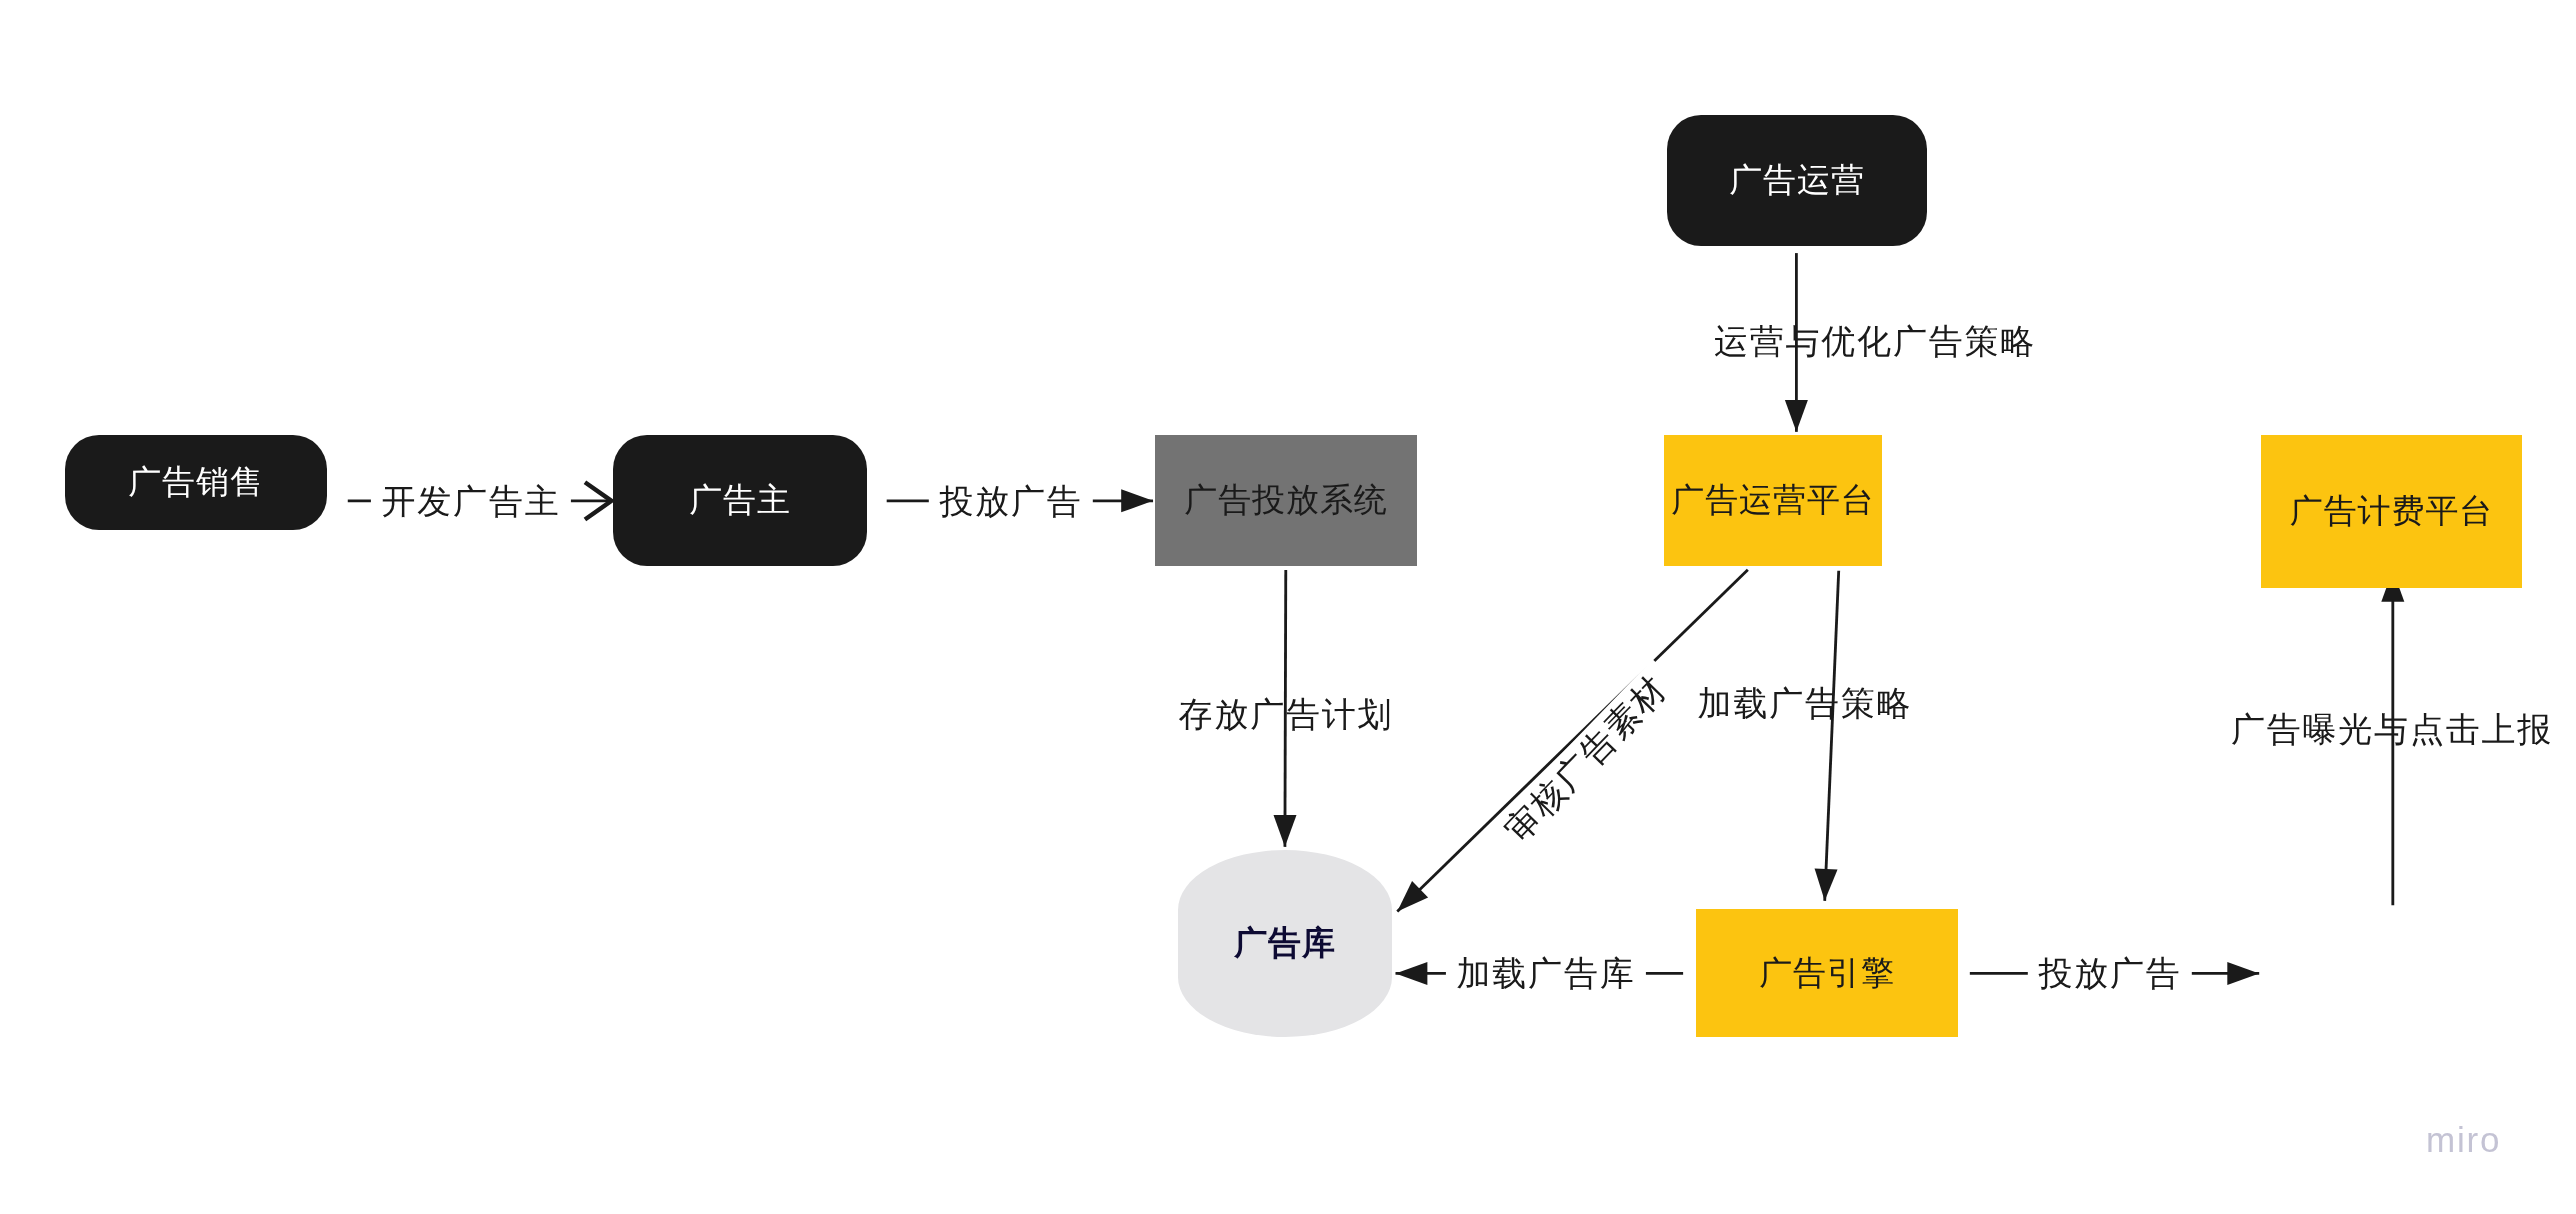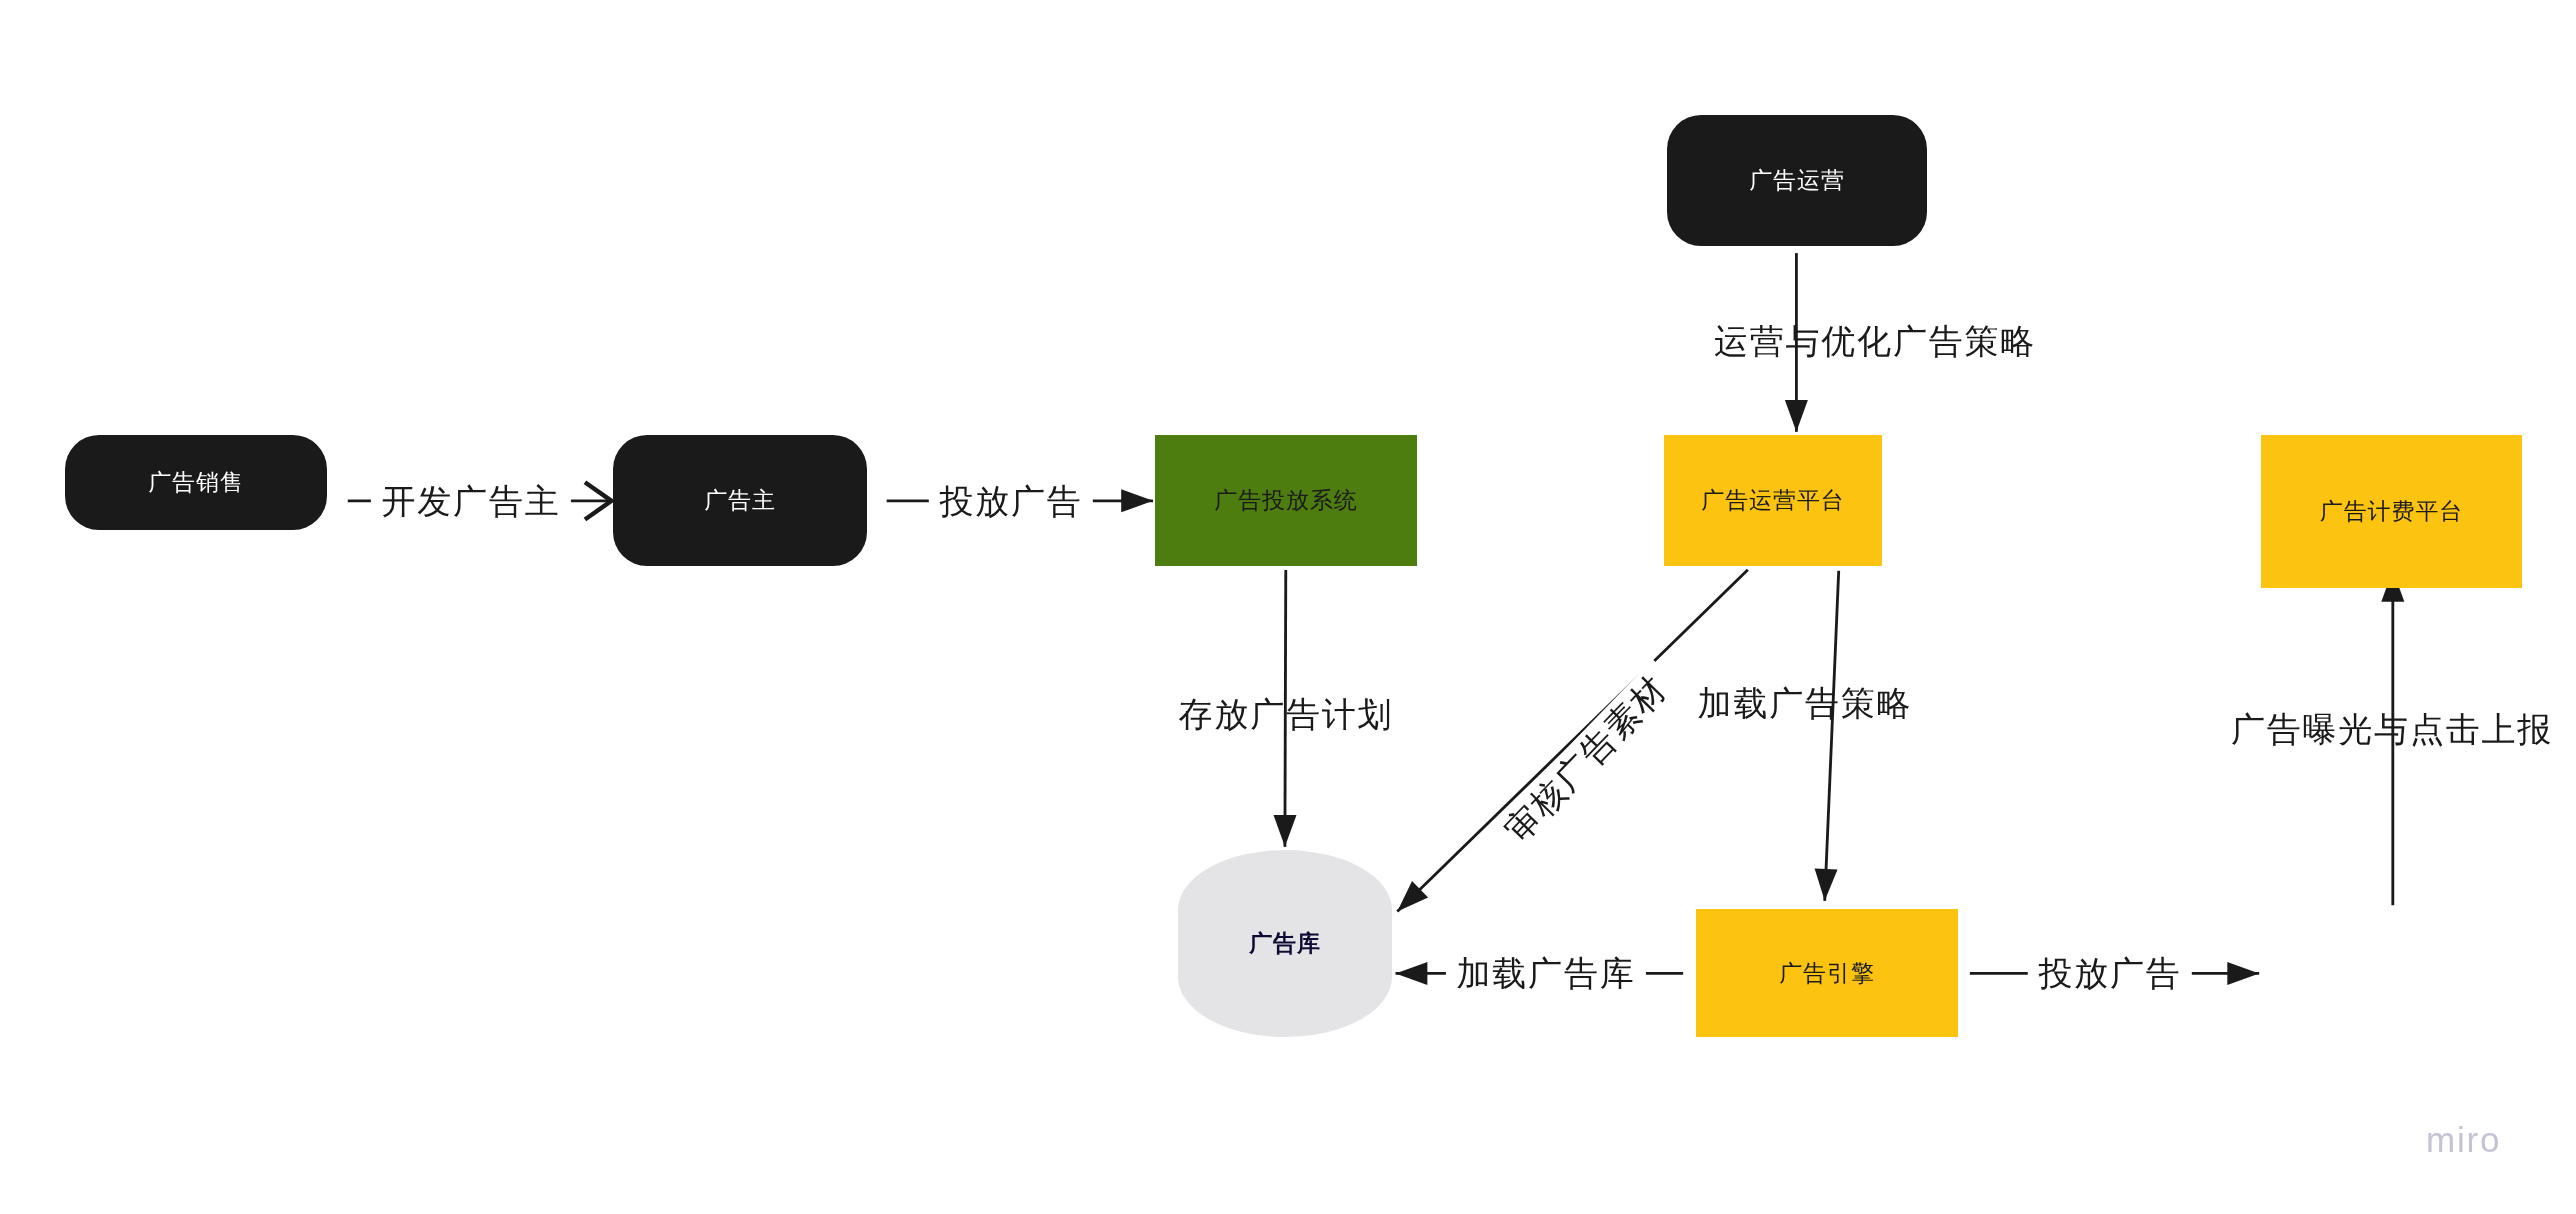--- a/index.html
+++ b/index.html
@@ -7,21 +7,21 @@
     width:2576px;height:1215px;position:relative;overflow:hidden;
     font-family:"Liberation Sans","DejaVu Sans",sans-serif;
   }
   #diagram{position:absolute;inset:0;}
   #edge-layer{position:absolute;left:0;top:0;z-index:1;}
   #edge-layer marker{overflow:visible;}
   #node-layer{position:absolute;inset:0;z-index:2;}
   #label-layer{position:absolute;inset:0;z-index:3;}
   .node{
     position:absolute;display:flex;align-items:center;justify-content:center;
-    font-size:23px;font-weight:500;letter-spacing:0.9px;box-sizing:border-box;
+    font-size:33px;font-weight:500;letter-spacing:0.9px;box-sizing:border-box;
   }
   .node.rounded{border-radius:34px;}
   .node.rect{border-radius:0;}
   .node.cylinder{border-radius:50% / 32%;}
   .edge-label{
     position:absolute;font-size:34px;font-weight:400;color:#1a1a1a;
     white-space:nowrap;letter-spacing:1.8px;line-height:1.15;
   }
   .edge-label.bg{background:#ffffff;padding:1.8px 10.6px;}
   .watermark{
@@ -57,21 +57,21 @@
   <div id="node-layer">
       <div class="node rounded" style="left: 1667px; top: 115px; width: 260px; height: 131px; background: rgb(26, 26, 26); color: rgb(255, 255, 255);">
         <span>广告运营</span>
       </div>
       <div class="node rounded" style="left: 65px; top: 435px; width: 262px; height: 95px; background: rgb(26, 26, 26); color: rgb(255, 255, 255);">
         <span>广告销售</span>
       </div>
       <div class="node rounded" style="left: 613px; top: 435px; width: 254px; height: 131px; background: rgb(26, 26, 26); color: rgb(255, 255, 255);">
         <span>广告主</span>
       </div>
-      <div class="node rect" style="left: 1155px; top: 435px; width: 262px; height: 131px; background: #4d7c0f; color: rgb(26, 26, 26);">
+      <div class="node rect" style="left: 1155px; top: 435px; width: 262px; height: 131px; background: #737373; color: rgb(26, 26, 26);">
         <span>广告投放系统</span>
       </div>
       <div class="node rect" style="left: 1664px; top: 435px; width: 218px; height: 131px; background: rgb(252, 196, 16); color: rgb(26, 26, 26);">
         <span>广告运营平台</span>
       </div>
       <div class="node rect" style="left: 2261px; top: 435px; width: 261px; height: 153px; background: rgb(252, 196, 16); color: rgb(26, 26, 26);">
         <span>广告计费平台</span>
       </div>
       <div class="node cylinder" style="left: 1178px; top: 850px; width: 214px; height: 187px; background: rgb(228, 228, 230); color: rgb(13, 10, 51); font-weight: bold;">
         <span>广告库</span>

